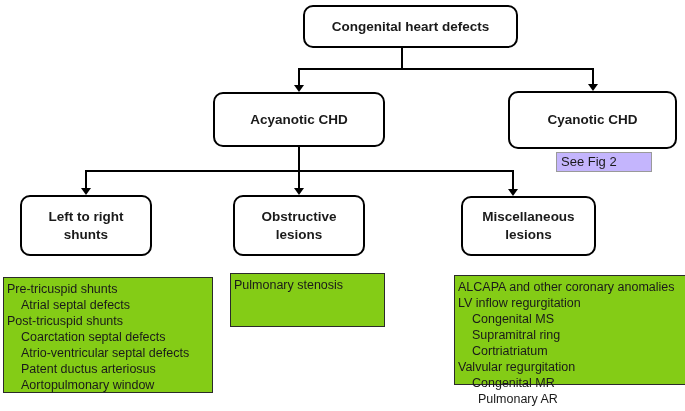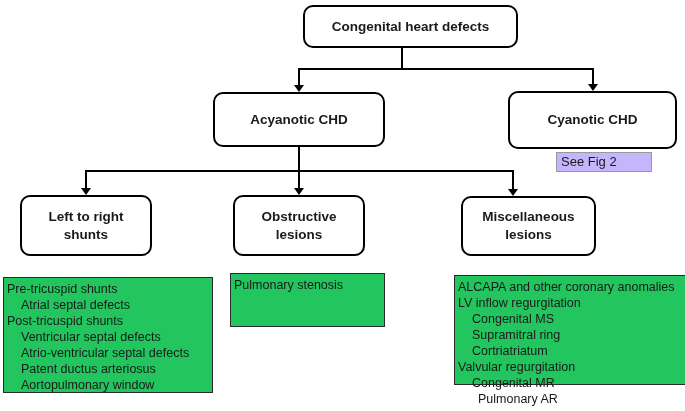--- a/index.html
+++ b/index.html
@@ -63,21 +63,21 @@
   #a-acy{left:294px;top:85px;}
   #a-cy{left:588px;top:84px;}
   #a-left{left:81px;top:188px;}
   #a-mid{left:294px;top:188px;}
   #a-right{left:508px;top:189px;}
 
   
   .list{
     position:absolute;
     border:1px solid #2a2a2a;
-    background:#22c55e;
+    background:#84cc16;
     box-sizing:border-box;
     font-size:12.5px;
     line-height:16px;
     padding:3px 0 0 3px;
   }
   #list-left{left:3px;top:277px;width:210px;height:116px;}
   #list-mid{left:230px;top:273px;width:155px;height:54px;}
   #list-right{left:422px;top:275px;width:251px;height:110px;margin-left:32px;}
   .list-item{white-space:nowrap;}
   .list-item[data-indent="1"]{padding-left:14px;}
@@ -123,21 +123,21 @@
     <span>Obstructive lesions</span>
   </div>
   <div class="node" id="node-miscellaneous">
     <span>Miscellaneous lesions</span>
   </div>
 
   <div class="list" id="list-left">
     <div class="list-item" data-indent="0">Pre-tricuspid shunts</div>
     <div class="list-item" data-indent="1">Atrial septal defects</div>
     <div class="list-item" data-indent="0">Post-tricuspid shunts</div>
-    <div class="list-item" data-indent="1">Ventricular septal defects</div>
+    <div class="list-item" data-indent="1">Coarctation septal defects</div>
     <div class="list-item" data-indent="1">Atrio-ventricular septal defects</div>
     <div class="list-item" data-indent="1">Patent ductus arteriosus</div>
     <div class="list-item" data-indent="1">Aortopulmonary window</div>
   </div>
 
   <div class="list" id="list-mid">
     <div class="list-item" data-indent="0">Pulmonary stenosis</div>
   </div>
 
   <div class="list" id="list-right">

